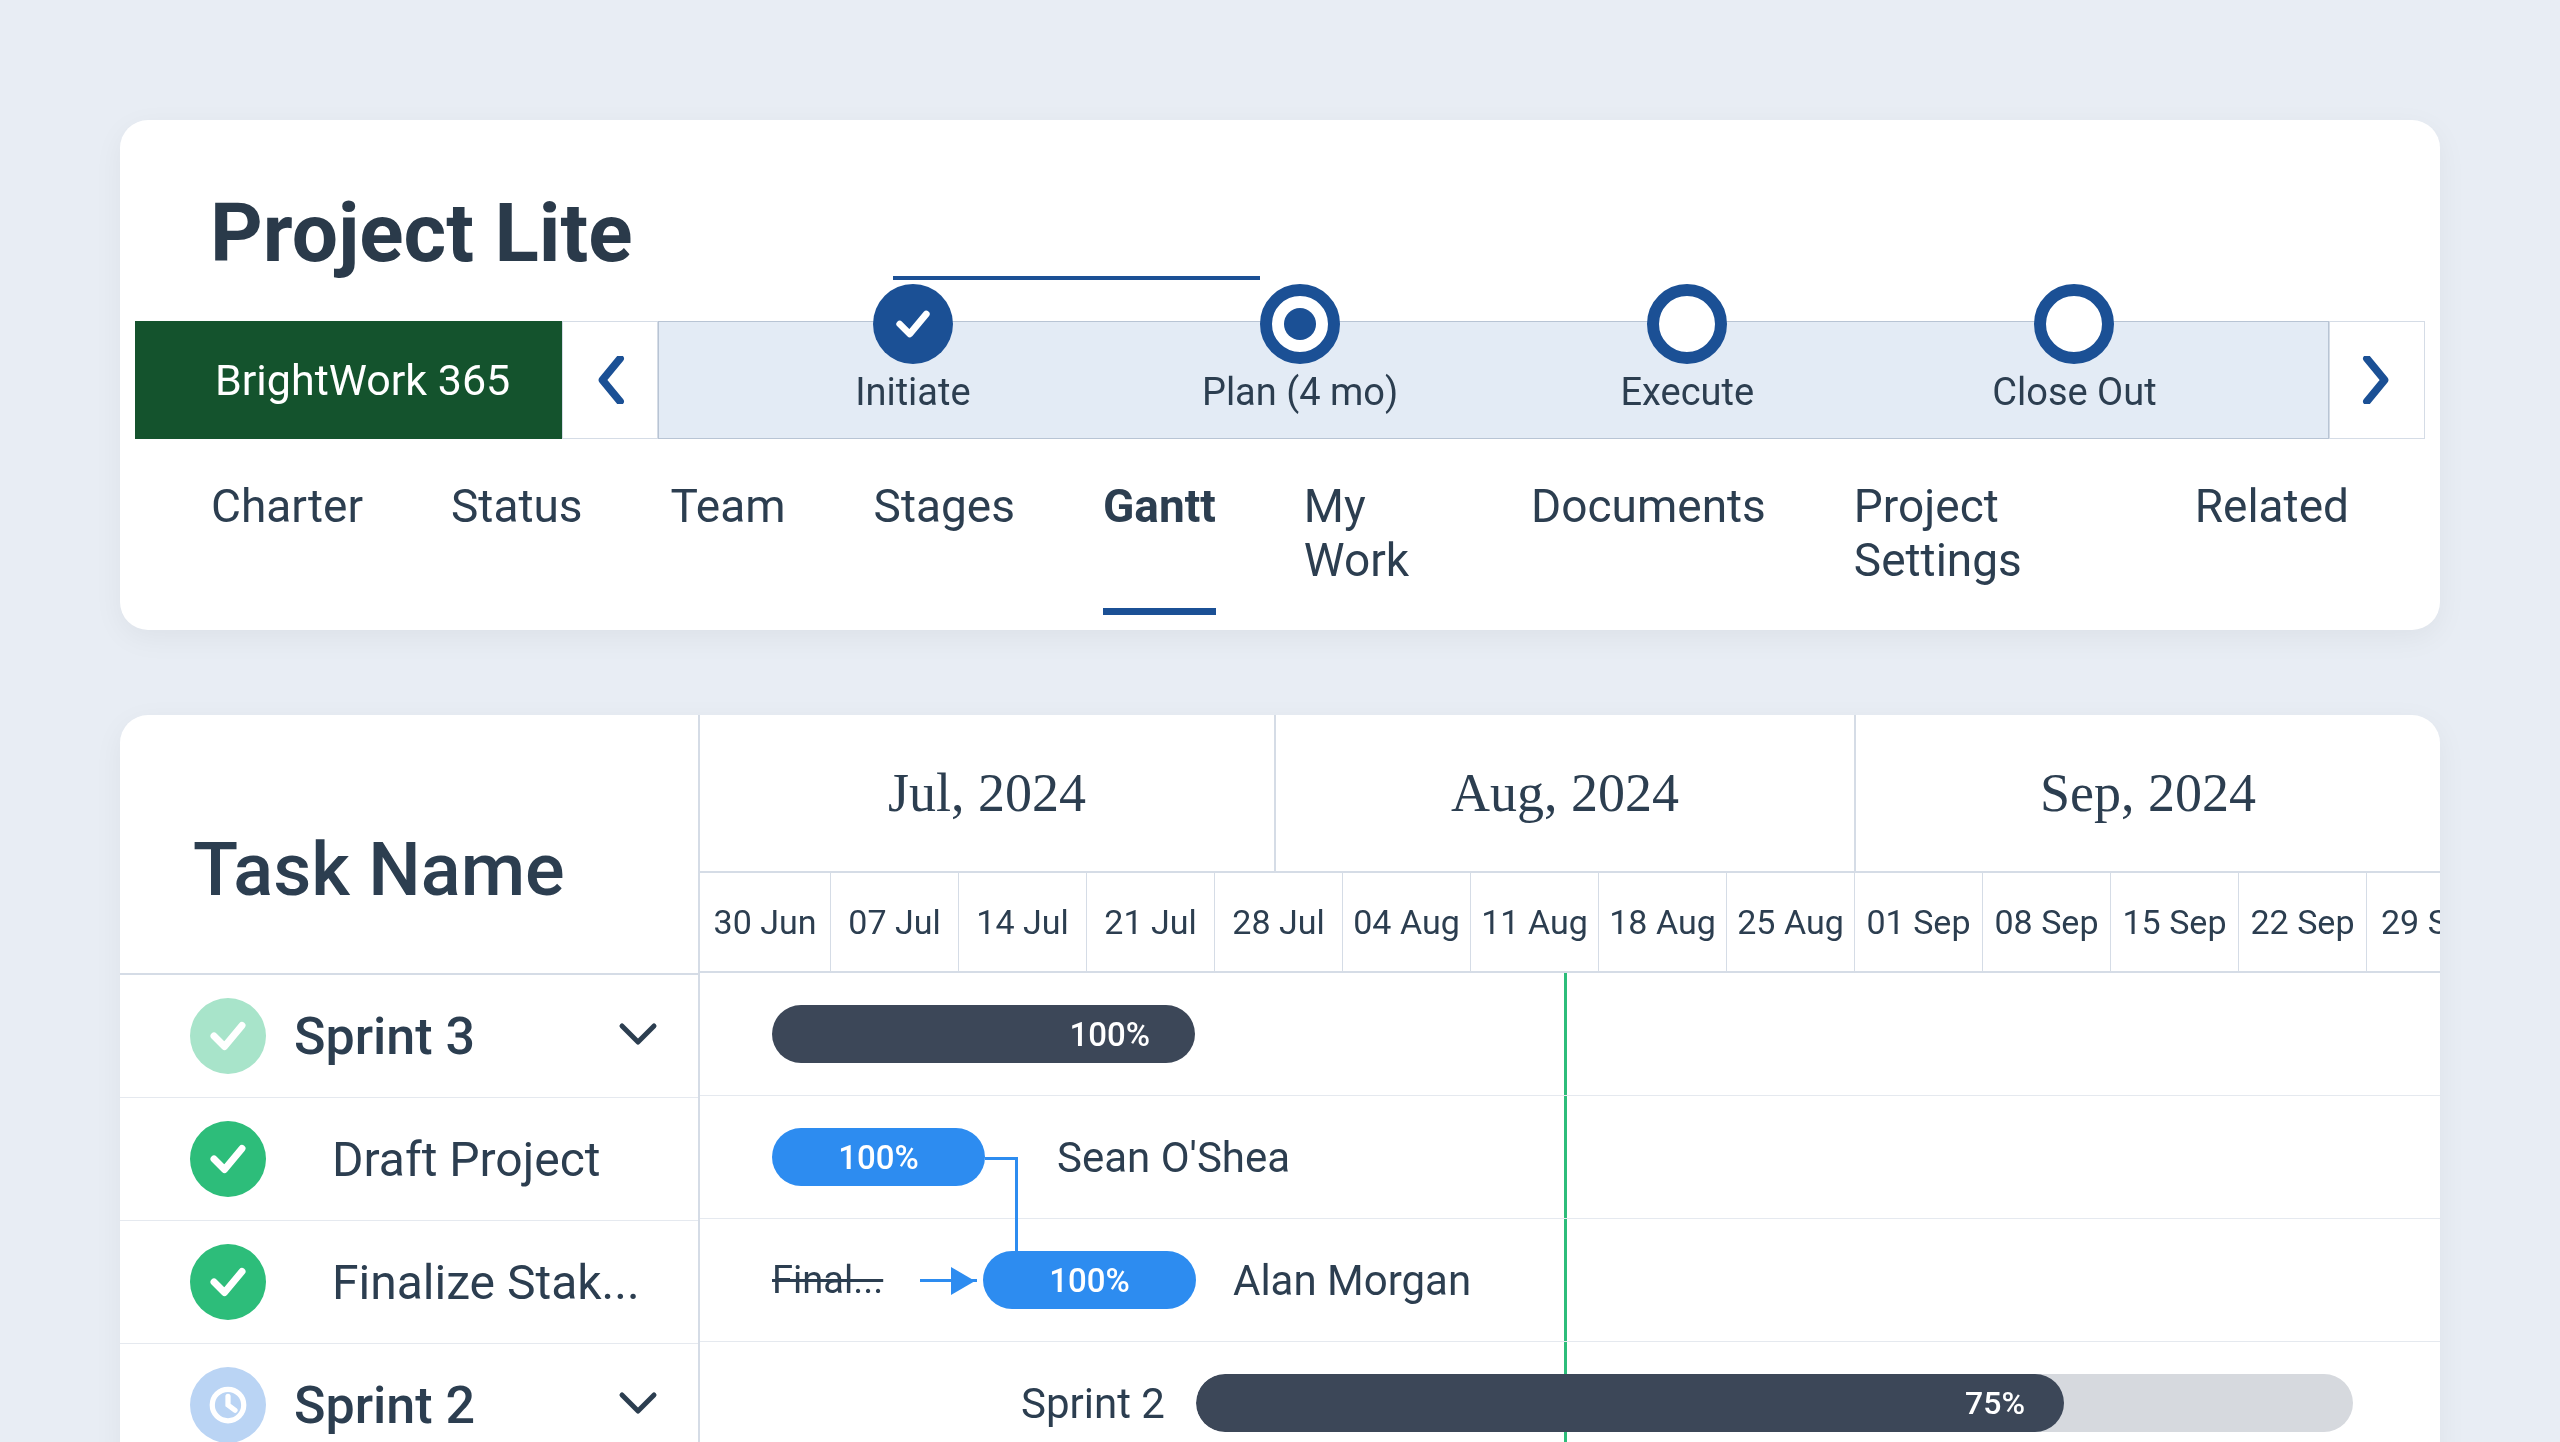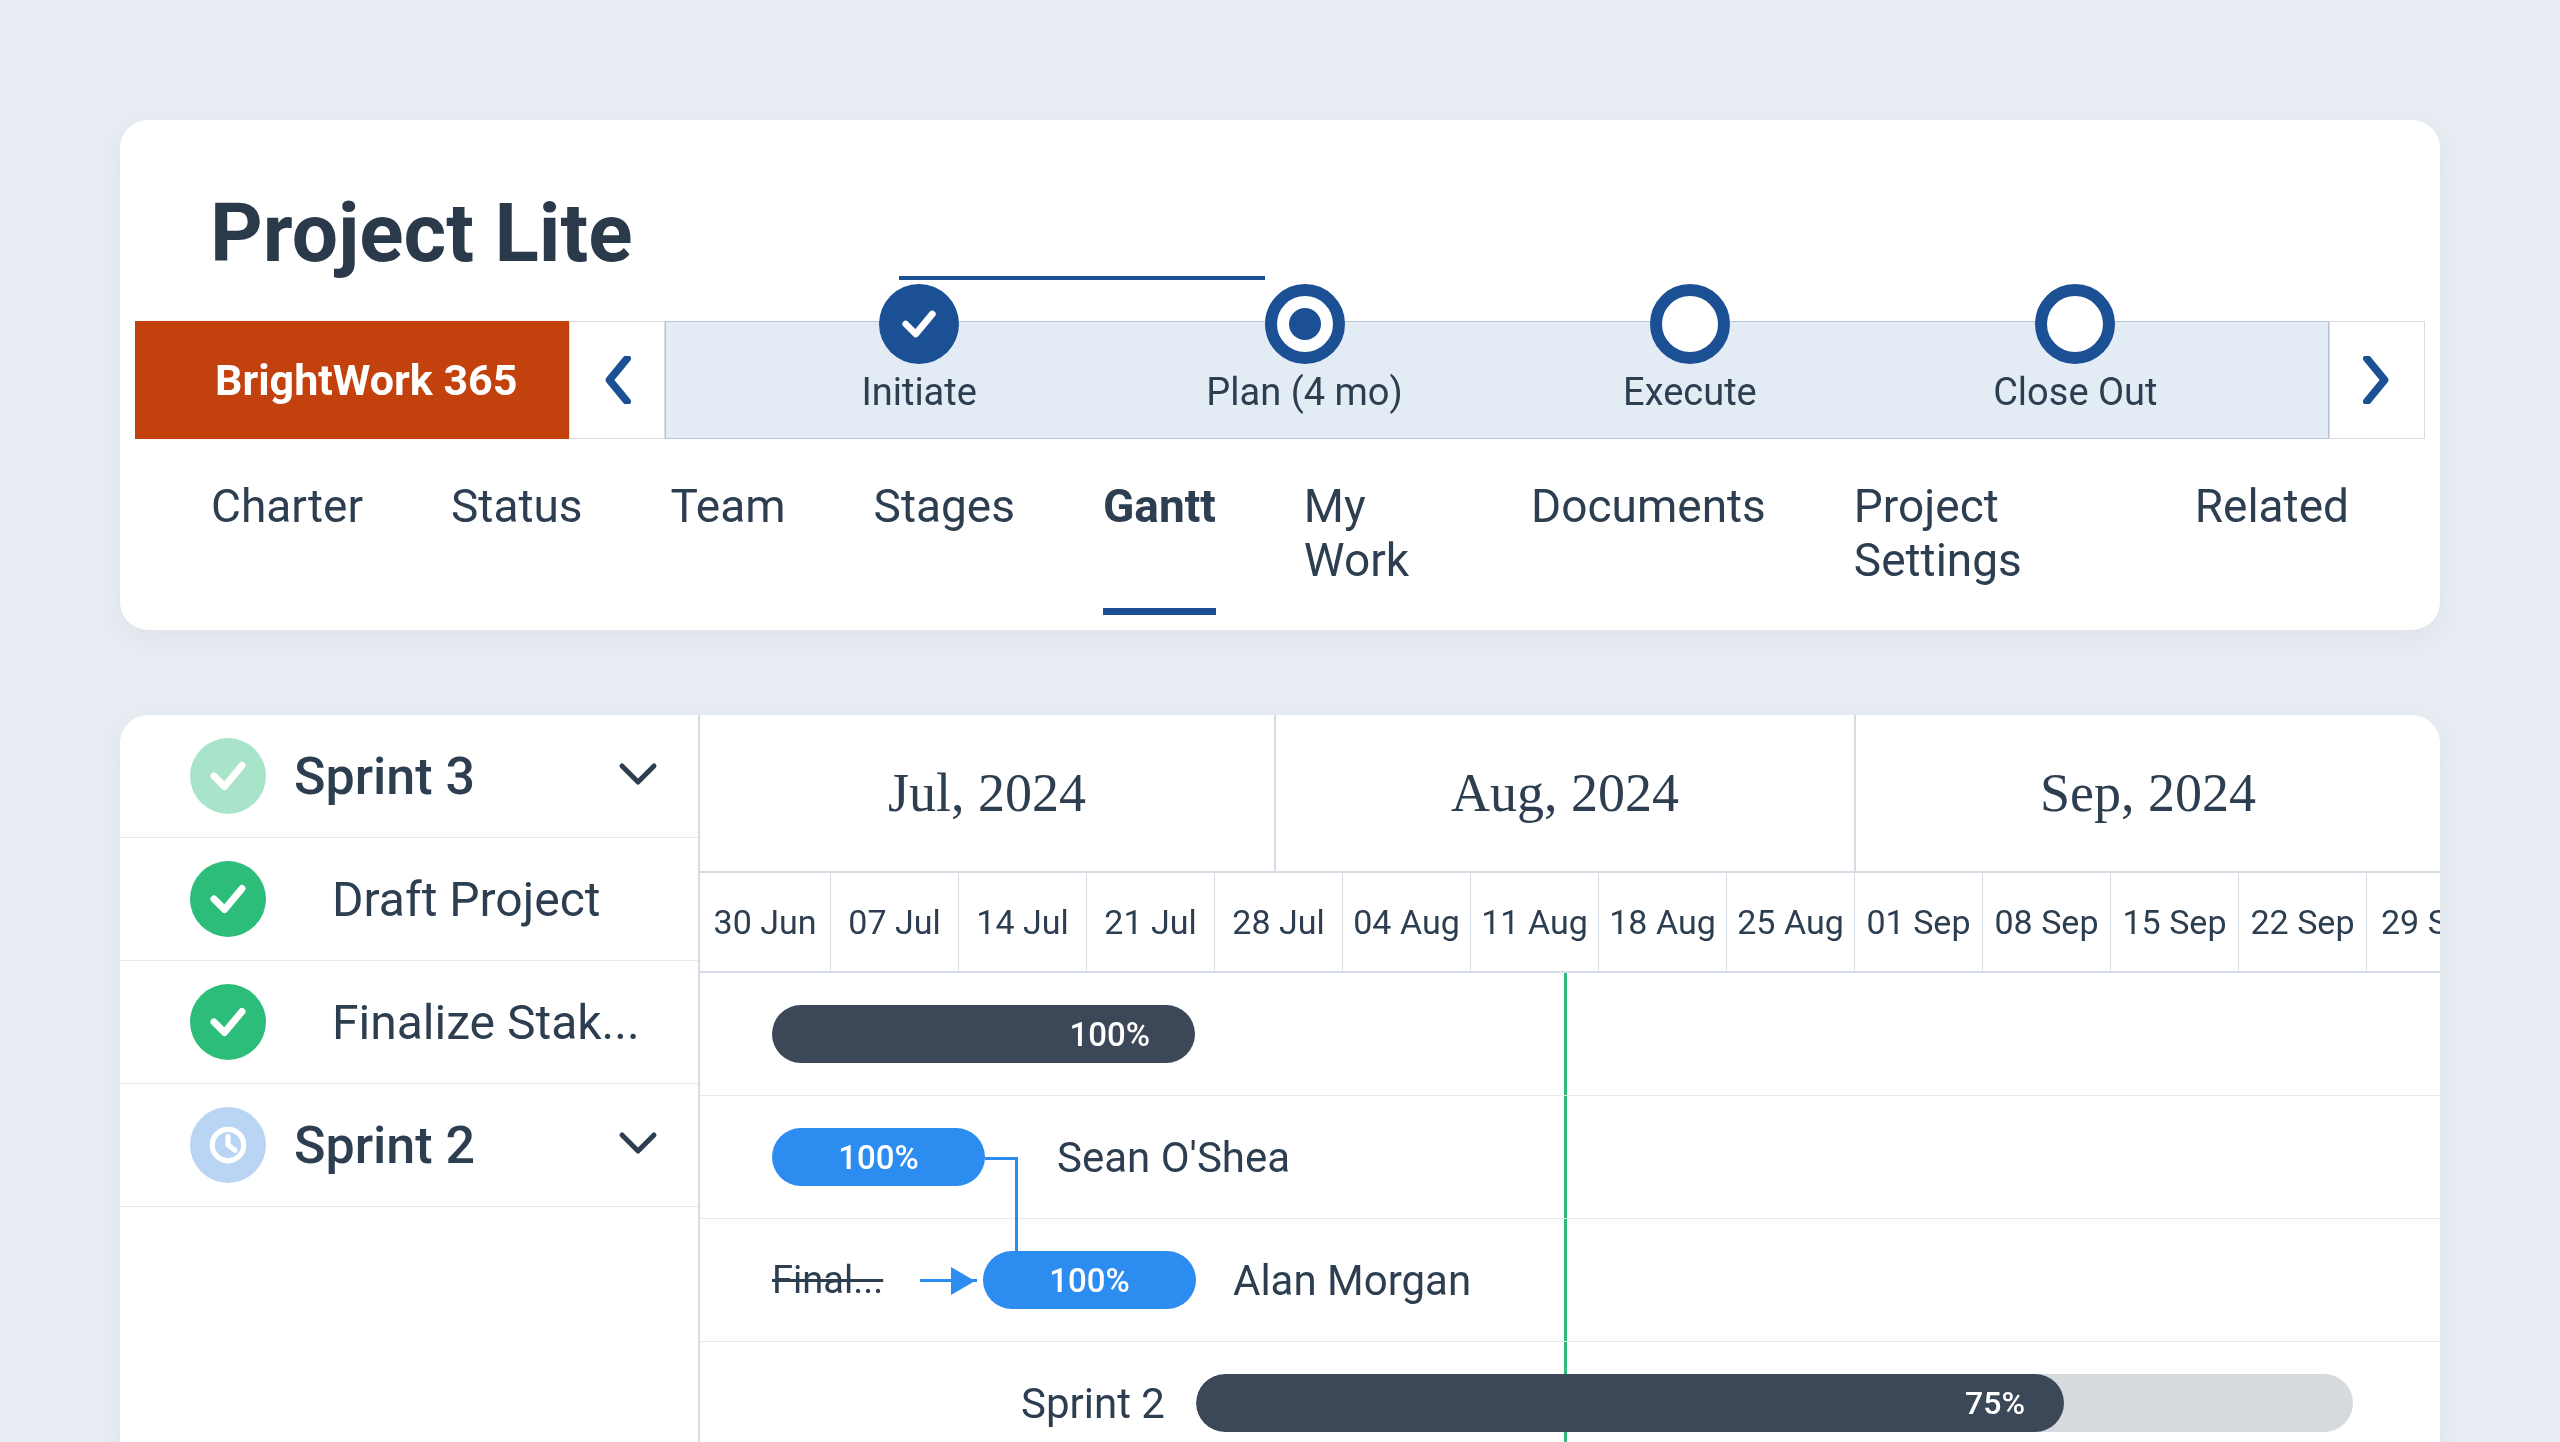--- a/index.html
+++ b/index.html
@@ -34,24 +34,24 @@
       color: #2A3A4A;
       padding: 50px 75px 40px;
     }
     .stage-row {
       display: flex;
       align-items: stretch;
       position: relative;
       height: 118px;
     }
     .brand-chip {
-      background: #c2410c;
+      background: #14532d;
       color: #fff;
       font-size: 43px;
-      font-weight: 700;
+      font-weight: 400;
       display: flex;
       align-items: center;
       padding: 0 52px 0 80px;
       white-space: nowrap;
     }
     .nav-arrow {
       background: #fff;
       border: 1px solid #D5DCE6;
       width: 96px;
       display: flex;
@@ -372,20 +372,23 @@
       <div class="tab-item">My Work</div>
       <div class="tab-item">Documents</div>
       <div class="tab-item">Project Settings</div>
       <div class="tab-item">Related</div>
     </div>
   </div>
 
   <div class="card gantt-card">
 
     <div class="gantt-left">
+      <div class="gantt-left-header">
+        <div class="task-name-header">Task Name</div>
+      </div>
 
       <div class="task-row">
         <div class="status-circle done-light">
           <svg viewBox="0 0 24 24">
               <path d="M4 12 L10 18 L20 6" stroke="#fff" stroke-width="4" fill="none" stroke-linecap="round" stroke-linejoin="round"></path>
             </svg>
         </div>
         <span class="task-label sprint">Sprint 3</span>
         <div class="chevron-toggle">
           <svg viewBox="0 0 40 28">

